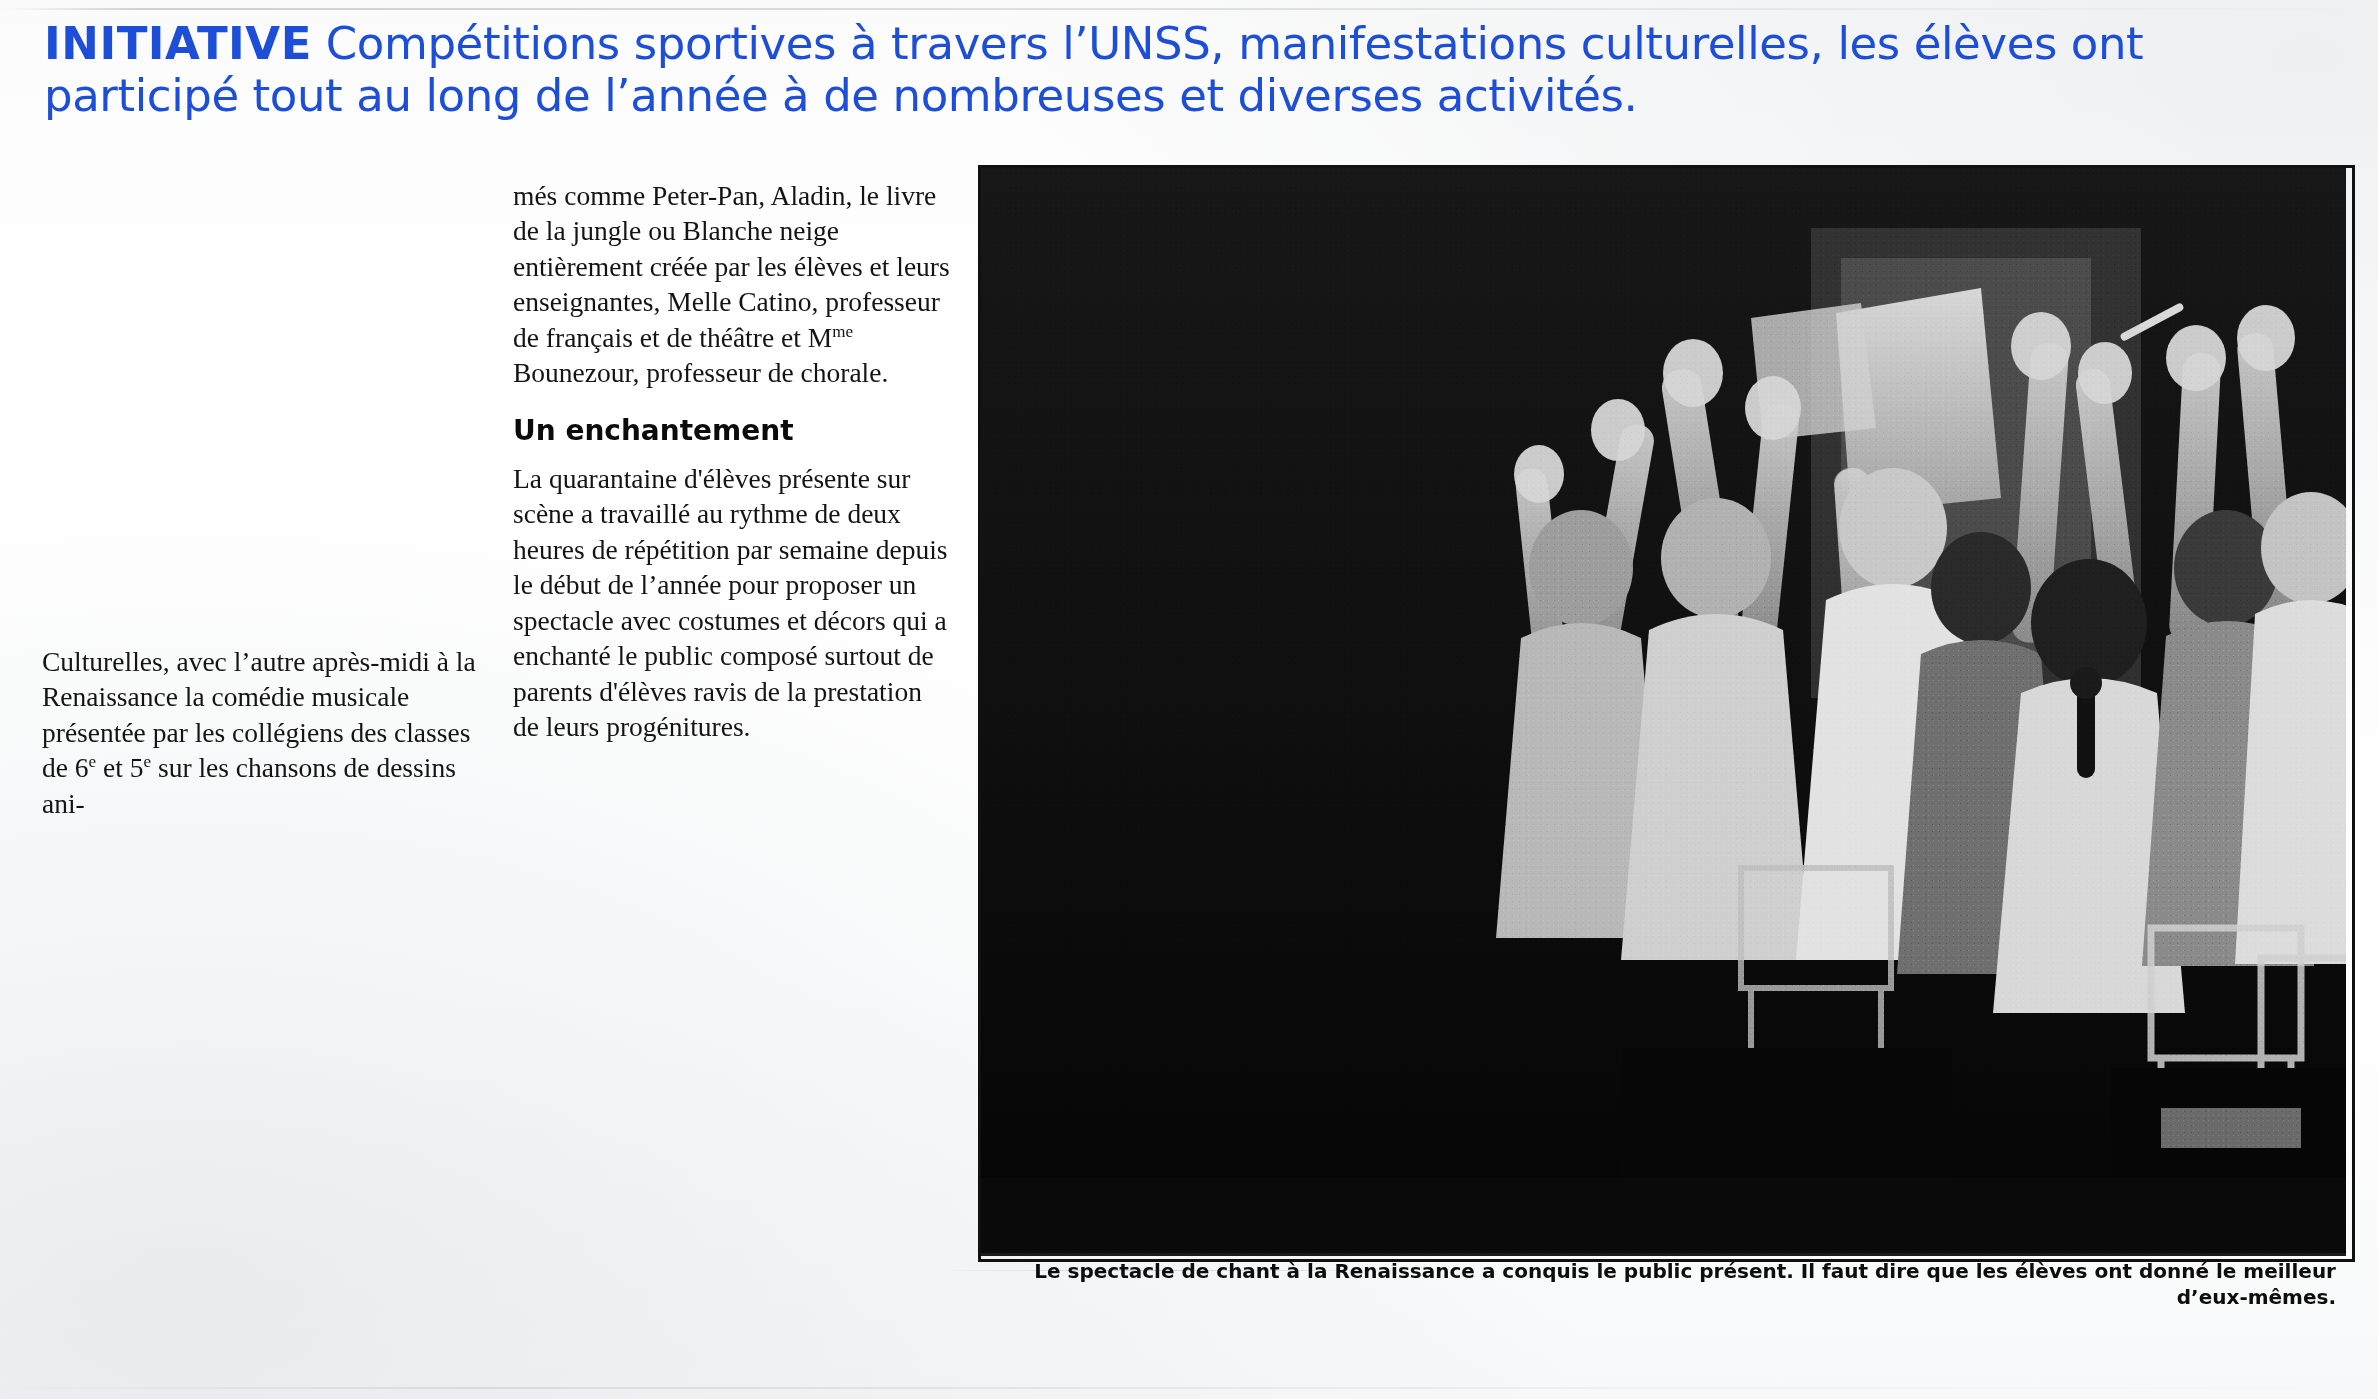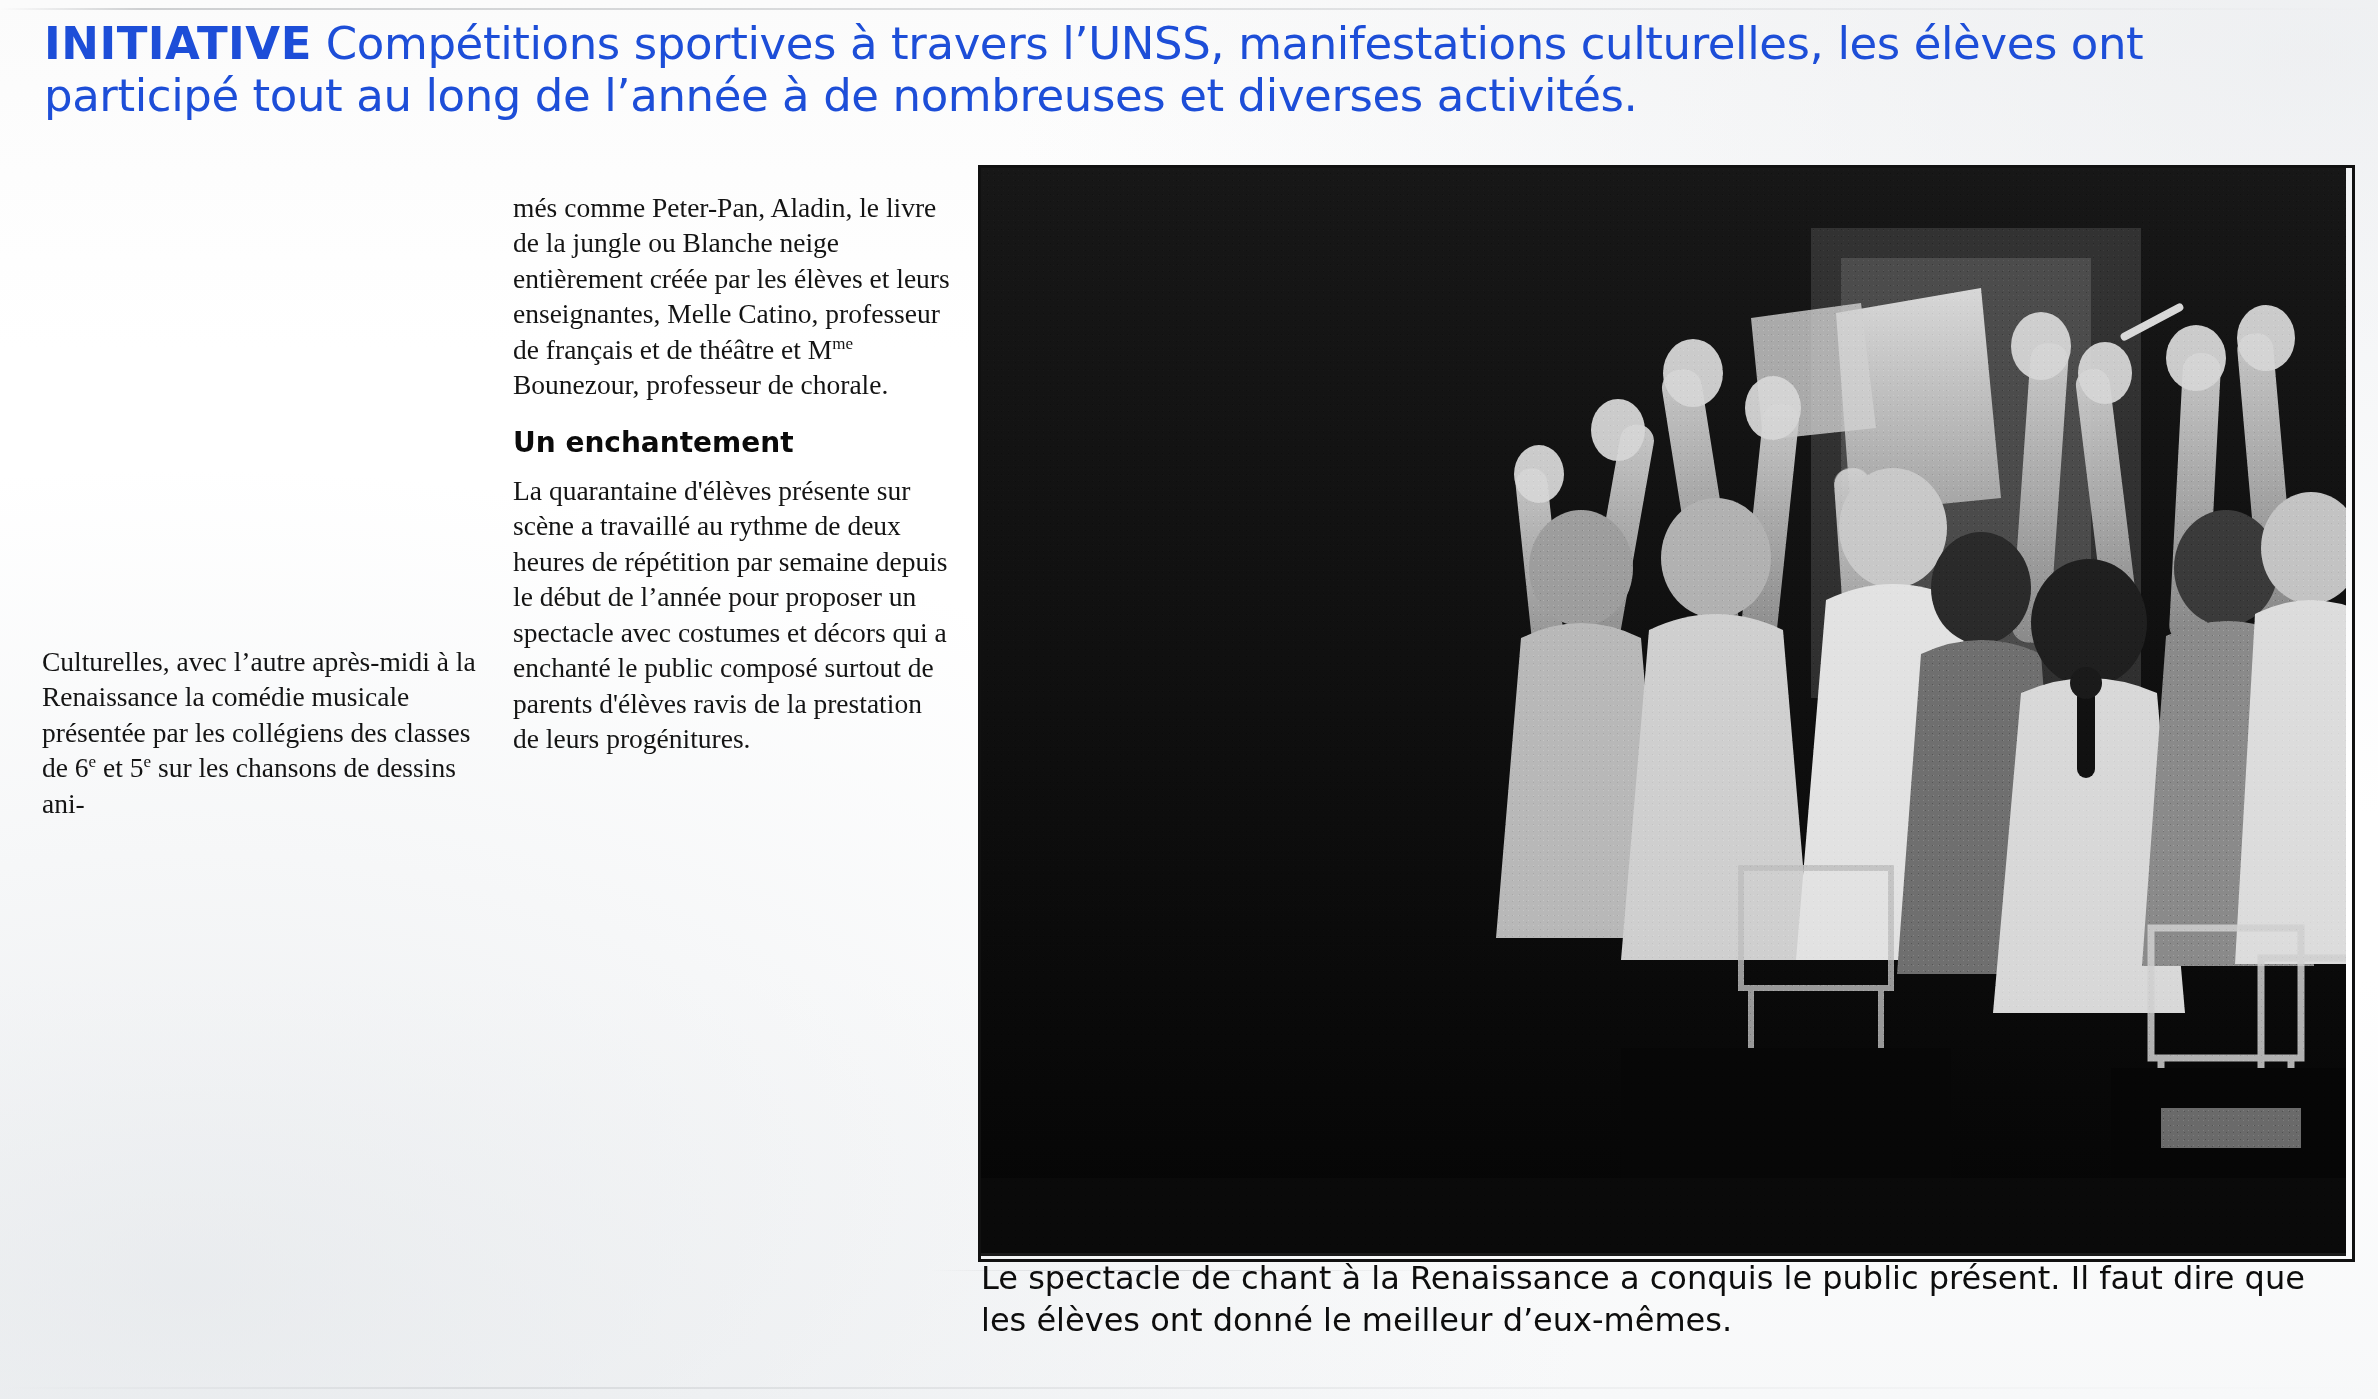--- a/index.html
+++ b/index.html
@@ -81,21 +81,21 @@
   }
   .col p { margin: 0 0 0 0; }
 
   #col-left {
     left: 42px;
     top: 644px;
     width: 440px;
   }
   #col-mid {
     left: 513px;
-    top: 190px;
+    top: 178px;
     width: 440px;
   }
 
   .subhead {
     font-family: "DejaVu Sans", sans-serif;
     font-weight: 700;
     font-size: 28px;
     margin: 22px 0 12px 0;
     color: #0b0b0b;
     letter-spacing: 0px;
@@ -120,24 +120,25 @@
     background: #0b0b0b;
   }
   .photo svg { display:block; width:100%; height:100%; }
 
   .caption {
     position: absolute;
     left: 0;
     top: 1090px;
     width: 1355px;
     font-family: "DejaVu Sans", sans-serif;
-    font-weight: 400;
-    font-size: 32px;
+    font-weight: 700;
+    font-size: 20px;
     line-height: 1.3;
     color: #0d0d0d;
+    text-align: right;
   }
   .caption-rule {
     position: absolute;
     left: 0;
     top: 1085px;
     width: 1365px;
     height: 3px;
     background: #1a1a1a;
   }
   .photo-frame {

